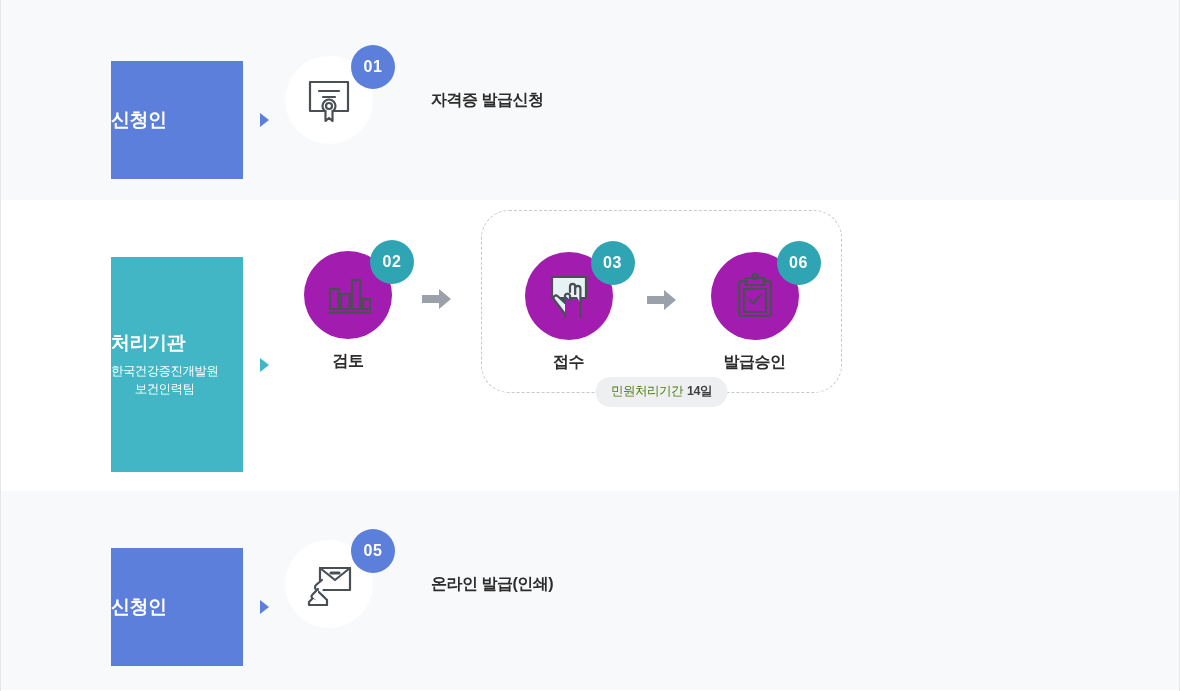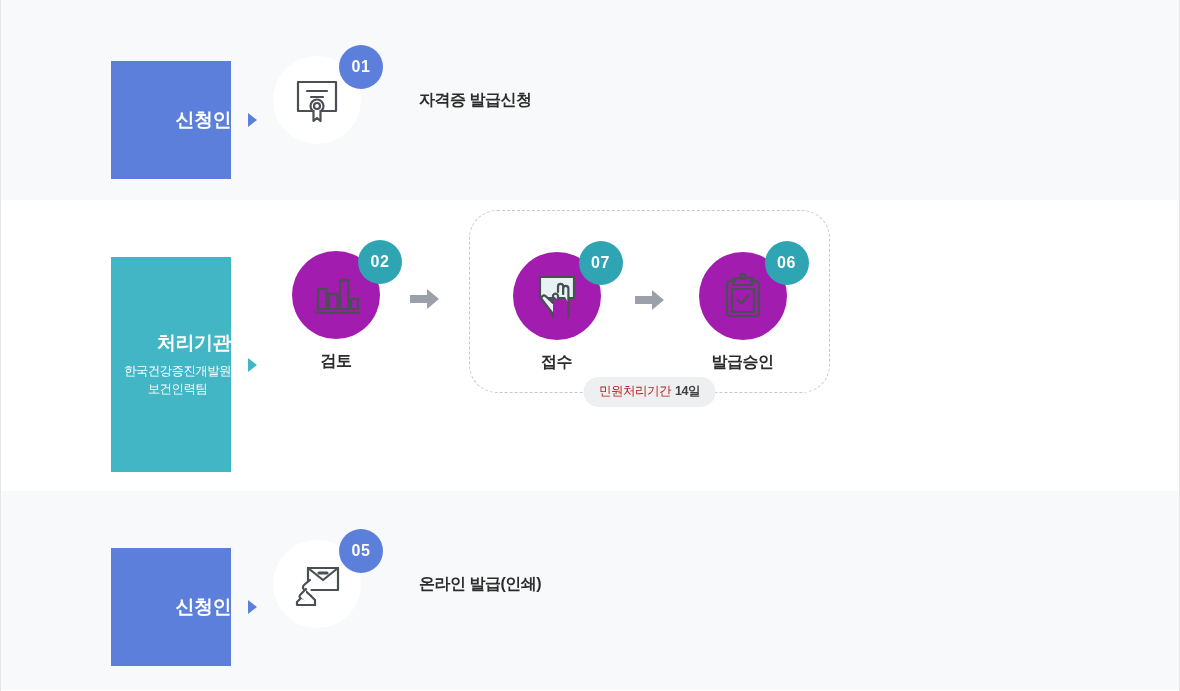--- a/index.html
+++ b/index.html
@@ -36,24 +36,24 @@
   .row-applicant-2 { height: 199px; }
 
   
   .actor-wrap {
     position: relative;
     display: flex;
     align-items: center;
     flex: 0 0 auto;
   }
   .actor-box {
-    width: 120px;
+    width: 132px;
     display: flex;
     flex-direction: column;
-    align-items: flex-end;
+    align-items: flex-start;
     justify-content: center;
     text-align: center;
     color: #ffffff;
   }
   .actor-box.blue { background: #5b7fdb; }
   .actor-box.teal { background: #42b6c4; }
 
   .actor-title {
     font-size: 19px;
     font-weight: bold;
@@ -172,21 +172,21 @@
     background: #eeeff0;
     border-radius: 15px;
     padding: 6px 16px 7px;
     white-space: nowrap;
     font-size: 12.5px;
     letter-spacing: -0.5px;
     display: flex;
     align-items: baseline;
     gap: 4px;
   }
-  .duration-chip .chip-label { color: #b91c1c; }
+  .duration-chip .chip-label { color: #4d7c0f; }
   .duration-chip .chip-value { color: #404040; font-weight: bold; }
 </style>
 </head>
 <body>
 
 <div id="flow-diagram">
 
   <div class="flow-row shaded row-applicant-1">
 
     <div class="actor-wrap" style="margin-left:110px; height:200px;">
@@ -264,21 +264,21 @@
               <svg viewBox="0 0 52 52" fill="none" stroke="#4a4f54" stroke-width="2.2" stroke-linecap="round" stroke-linejoin="round">
                 <rect x="9" y="7" width="34" height="21" fill="#e6f2f3"></rect>
                 <path d="M27 22 L27 16.5 a2.6 2.6 0 0 1 5.2 0 L32.2 24" fill="#e6f2f3"></path>
                 <path d="M32.2 24 L32.2 18.5 a2.6 2.6 0 0 1 5.2 0 L37.4 33" fill="#e6f2f3"></path>
                 <path d="M22 25.5 a2.6 2.6 0 0 1 5 0 L27 30" fill="#e6f2f3"></path>
                 <path d="M22 25.5 L22 33 L14.5 26 a2.5 2.5 0 0 0-3.4 3.6 L22 44 L22 47" fill="#e6f2f3"></path>
                 <line x1="37.4" y1="33" x2="37.4" y2="47"></line>
                 <path d="M22 44 L37.4 44" stroke="none"></path>
               </svg>
             </span>
-            <span class="step-badge teal">07</span>
+            <span class="step-badge teal">03</span>
           </div>
           <div class="step-caption">접수</div>
         </div>
 
         <div class="block-arrow" style="margin-top:37px; margin-left:32px; margin-right:32px;">
           <svg width="30" height="22" viewBox="0 0 30 22">
             <path d="M0 7 L17 7 L17 1 L29 11 L17 21 L17 15 L0 15 Z" fill="#9aa1ab"></path>
           </svg>
         </div>
 

